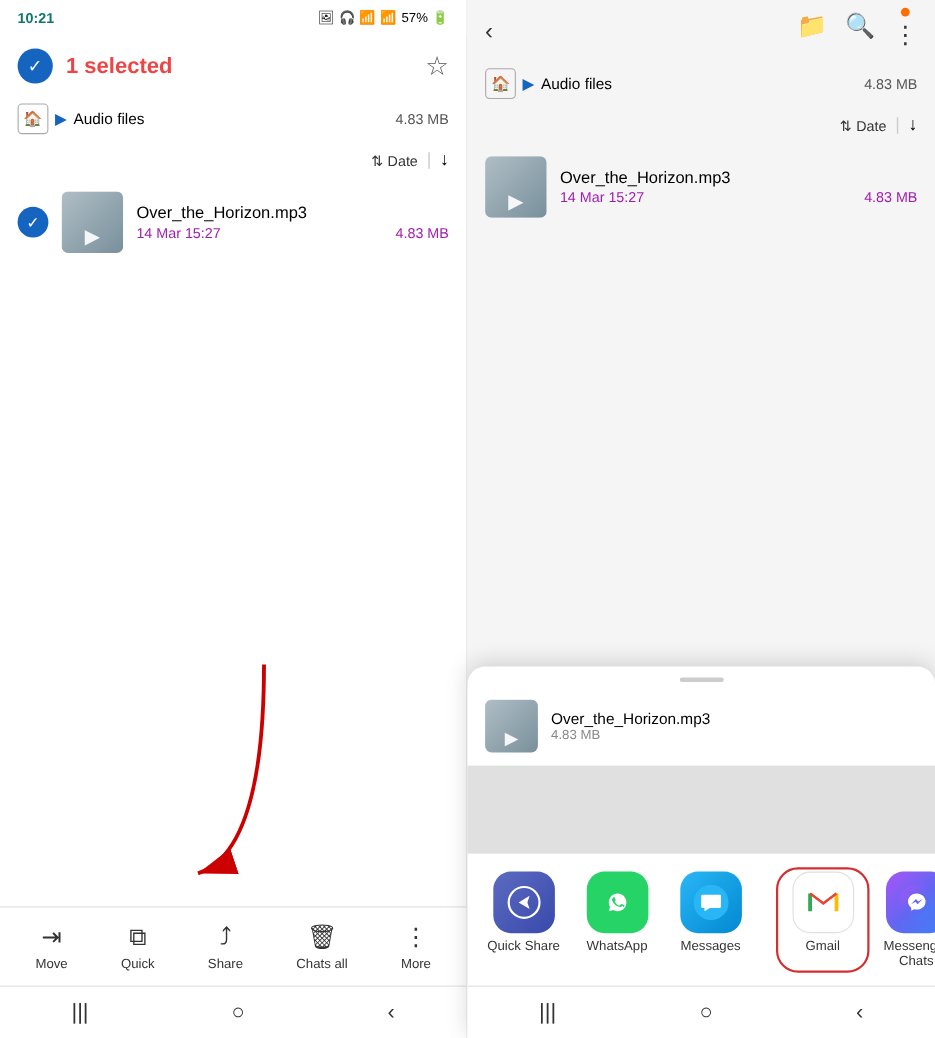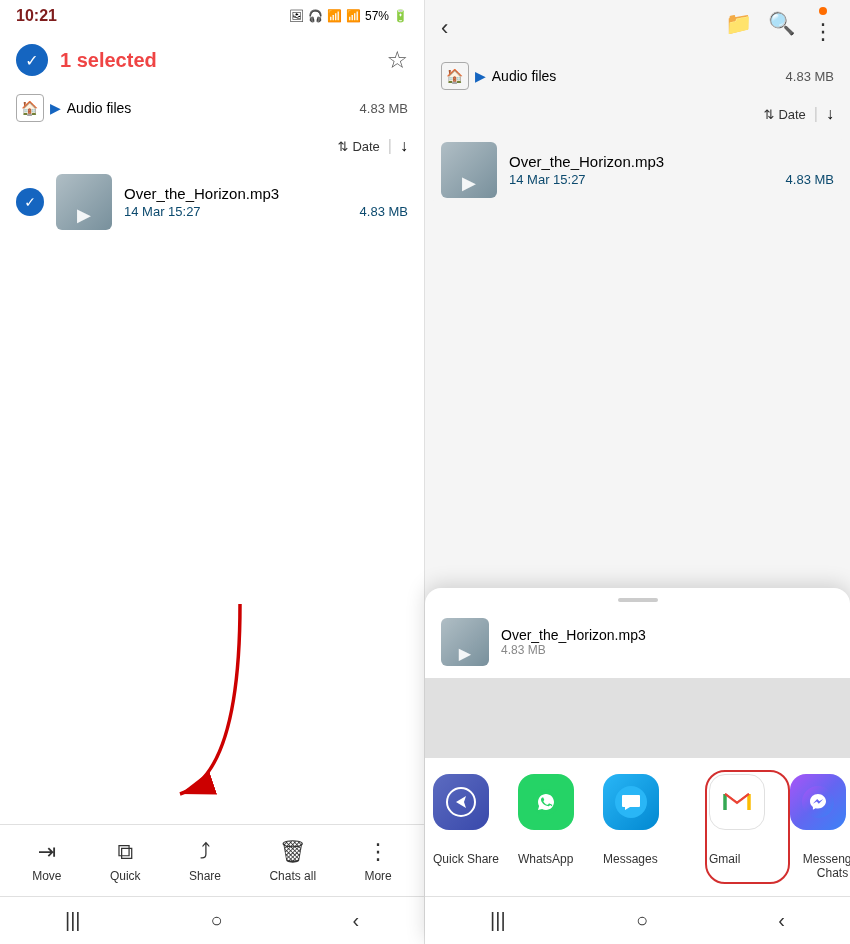--- a/index.html
+++ b/index.html
@@ -25,23 +25,23 @@
 
     .status-bar {
       display: flex;
       justify-content: space-between;
       align-items: center;
       padding: 8px 16px;
       height: 32px;
       background: #fff;
     }
     .status-time {
-      font-size: 16px;
+      font-size: 13px;
       font-weight: 600;
-      color: #7f1d1d;
+      color: #0f766e;
     }
     .status-icons {
       display: flex;
       align-items: center;
       gap: 4px;
       font-size: 12px;
       color: #000;
     }
     .battery-text { font-size: 12px; font-weight: 500; }
 
@@ -174,21 +174,21 @@
       color: rgba(255,255,255,0.9);
     }
     .file-info { flex: 1; }
     .file-name {
       font-size: 15px;
       font-weight: 500;
       color: #000;
     }
     .file-meta {
       font-size: 13px;
-      color: #0c4a6e;
+      color: #a21caf;
       display: flex;
       justify-content: space-between;
       margin-top: 2px;
     }
 
     .bottom-toolbar {
       display: flex;
       justify-content: space-around;
       align-items: center;
       height: 72px;
@@ -335,22 +335,22 @@
 
     .app-row {
       display: flex;
       padding: 12px 8px;
       gap: 0px;
       overflow-x: auto;
     }
     .app-item {
       display: flex;
       flex-direction: column;
-      align-items: flex-start;
-      gap: 22px;
+      align-items: center;
+      gap: 4px;
       min-width: 85px;
       padding: 4px 0;
     }
     .app-icon-wrap {
       width: 56px;
       height: 56px;
       border-radius: 16px;
       display: flex;
       align-items: center;
       justify-content: center;

